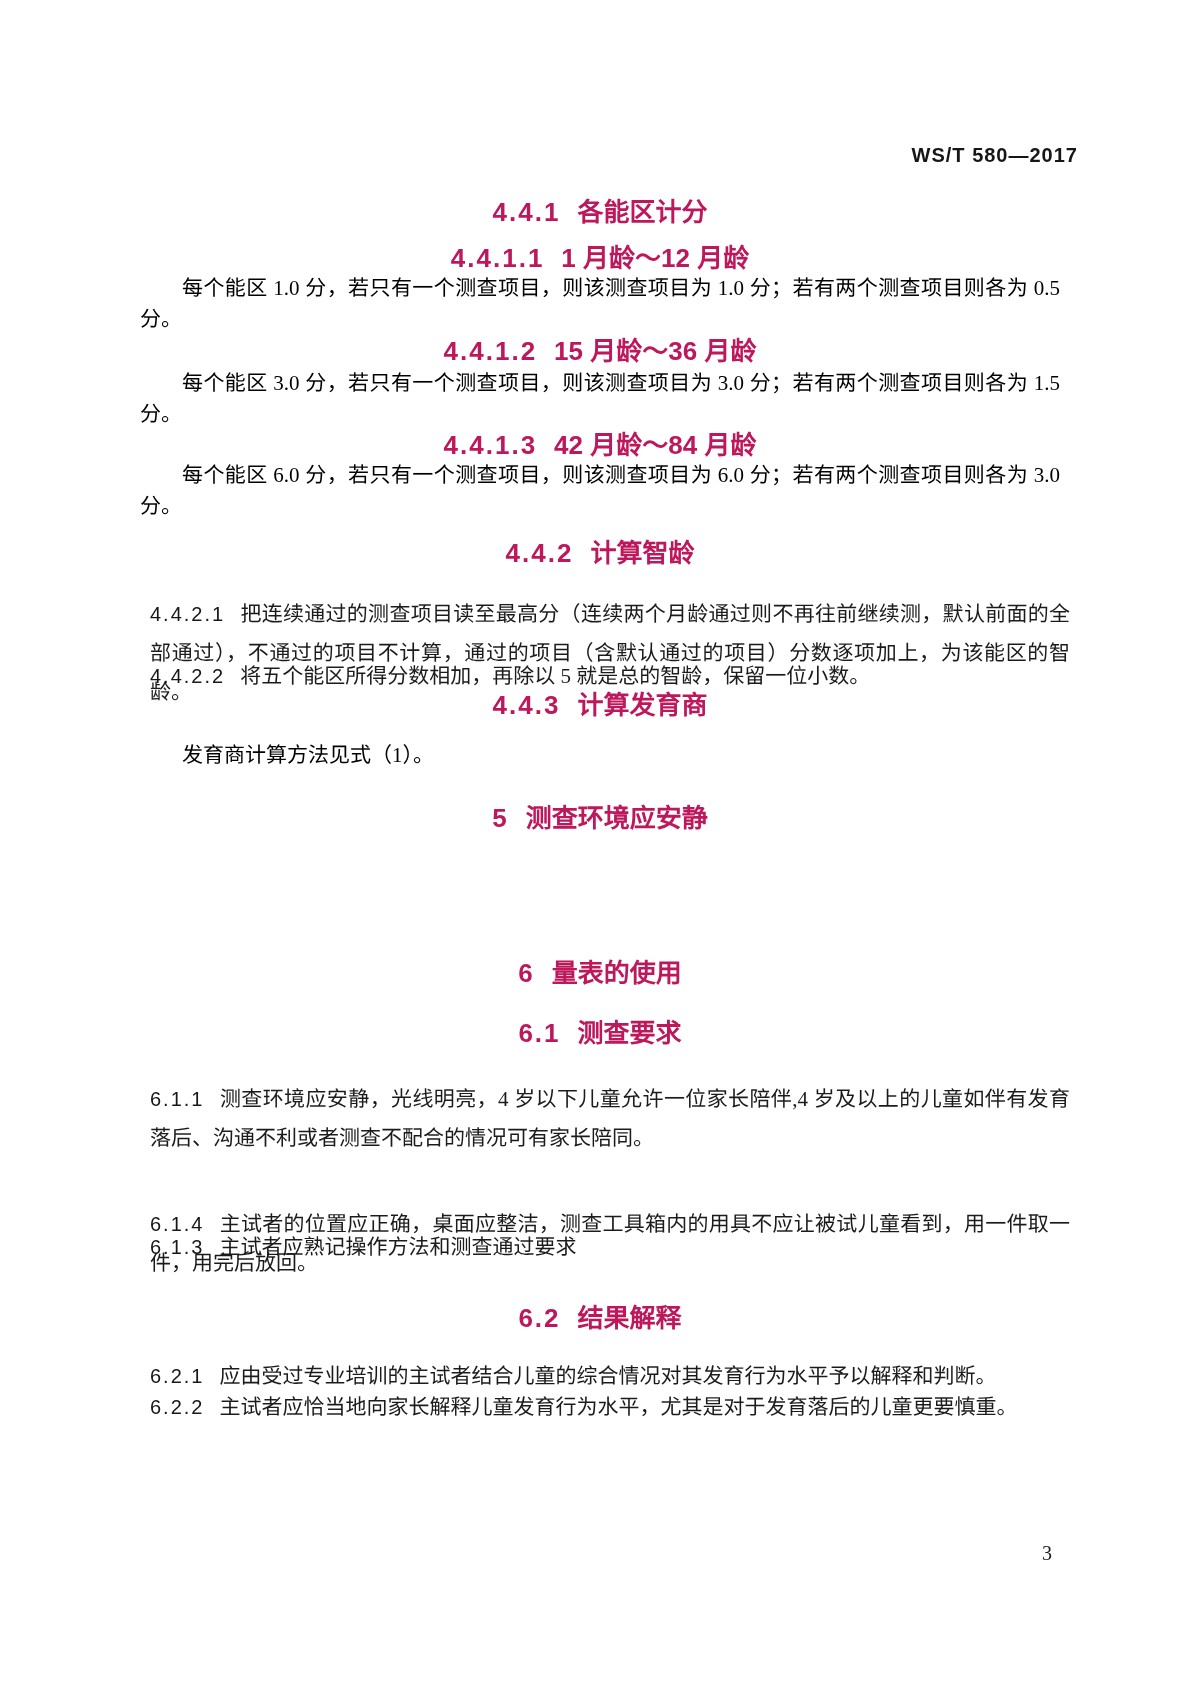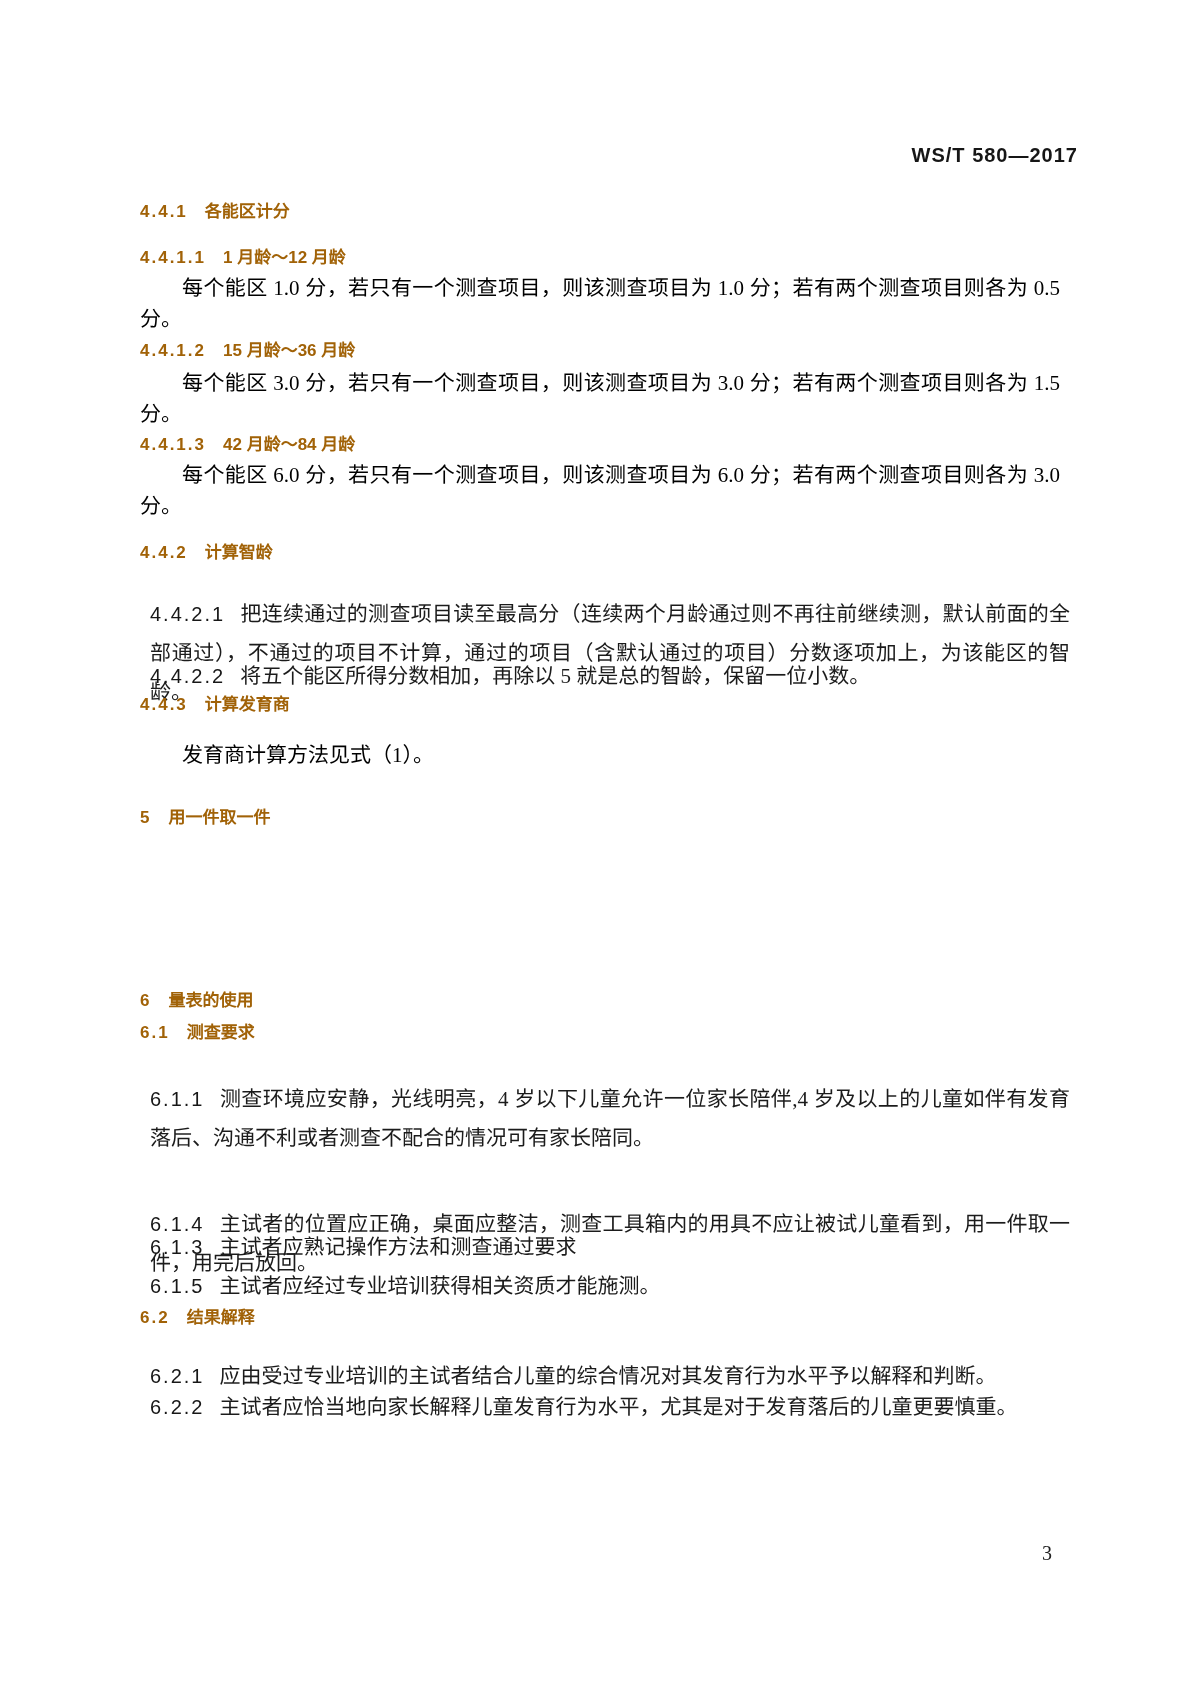--- a/index.html
+++ b/index.html
@@ -17,22 +17,22 @@
 
   .doc-code {
     position:absolute; top:144px; right:112px;
     font-family:"Liberation Sans","DejaVu Sans",sans-serif;
     font-weight:700; font-size:20px; letter-spacing:1px;
     color:#161616;
   }
 
   .hd {
     font-family:"Liberation Sans","DejaVu Sans",sans-serif;
-    font-weight:700; font-size:17px; line-height:26px;
-    color:#a16207; white-space:nowrap;
+    font-weight:700; font-size:26px; line-height:26px;
+    color:#be185d; white-space:nowrap;text-align:center;
   }
   .hd .num { letter-spacing:2px; margin-right:17px; }
 
   .body-p {
     font-size:21px; line-height:31px;
     text-align:justify; text-justify:inter-character;
     margin:0; color:#000000;
   }
   .indent { text-indent:42px; }
 
@@ -87,41 +87,38 @@
   <p class="blk clause" style="top:647px">
     <span class="cnum">4.4.2.2</span><span>将五个能区所得分数相加，再除以 5 就是总的智龄，保留一位小数。</span>
   </p>
 
   <div class="blk hd" style="top:692px">
     <span class="num">4.4.3</span><span>计算发育商</span>
   </div>
   <p class="blk body-p indent" style="top:740px">发育商计算方法见式（1）。</p>
 
   <div class="blk hd" style="top:805px">
-    <span class="num">5</span><span>用一件取一件</span>
+    <span class="num">5</span><span>测查环境应安静</span>
   </div>
 
-  <div class="blk hd" style="top:988px">
+  <div class="blk hd" style="top:960px">
     <span class="num">6</span><span>量表的使用</span>
   </div>
 
   <div class="blk hd" style="top:1020px">
     <span class="num">6.1</span><span>测查要求</span>
   </div>
   <p class="blk clause" style="top:1070px">
     <span class="cnum">6.1.1</span><span>测查环境应安静，光线明亮，4 岁以下儿童允许一位家长陪伴,4 岁及以上的儿童如伴有发育落后、沟通不利或者测查不配合的情况可有家长陪同。</span>
   </p>
   <p class="blk clause" style="top:1218px">
     <span class="cnum">6.1.3</span><span>主试者应熟记操作方法和测查通过要求</span>
   </p>
   <p class="blk clause" style="top:1195px">
     <span class="cnum">6.1.4</span><span>主试者的位置应正确，桌面应整洁，测查工具箱内的用具不应让被试儿童看到，用一件取一件，用完后放回。</span>
-  </p>
-  <p class="blk clause" style="top:1257px">
-    <span class="cnum">6.1.5</span><span>主试者应经过专业培训获得相关资质才能施测。</span>
   </p>
 
   <div class="blk hd" style="top:1305px">
     <span class="num">6.2</span><span>结果解释</span>
   </div>
   <p class="blk clause" style="top:1347px">
     <span class="cnum">6.2.1</span><span>应由受过专业培训的主试者结合儿童的综合情况对其发育行为水平予以解释和判断。</span>
   </p>
   <p class="blk clause" style="top:1378px">
     <span class="cnum">6.2.2</span><span>主试者应恰当地向家长解释儿童发育行为水平，尤其是对于发育落后的儿童更要慎重。</span>

